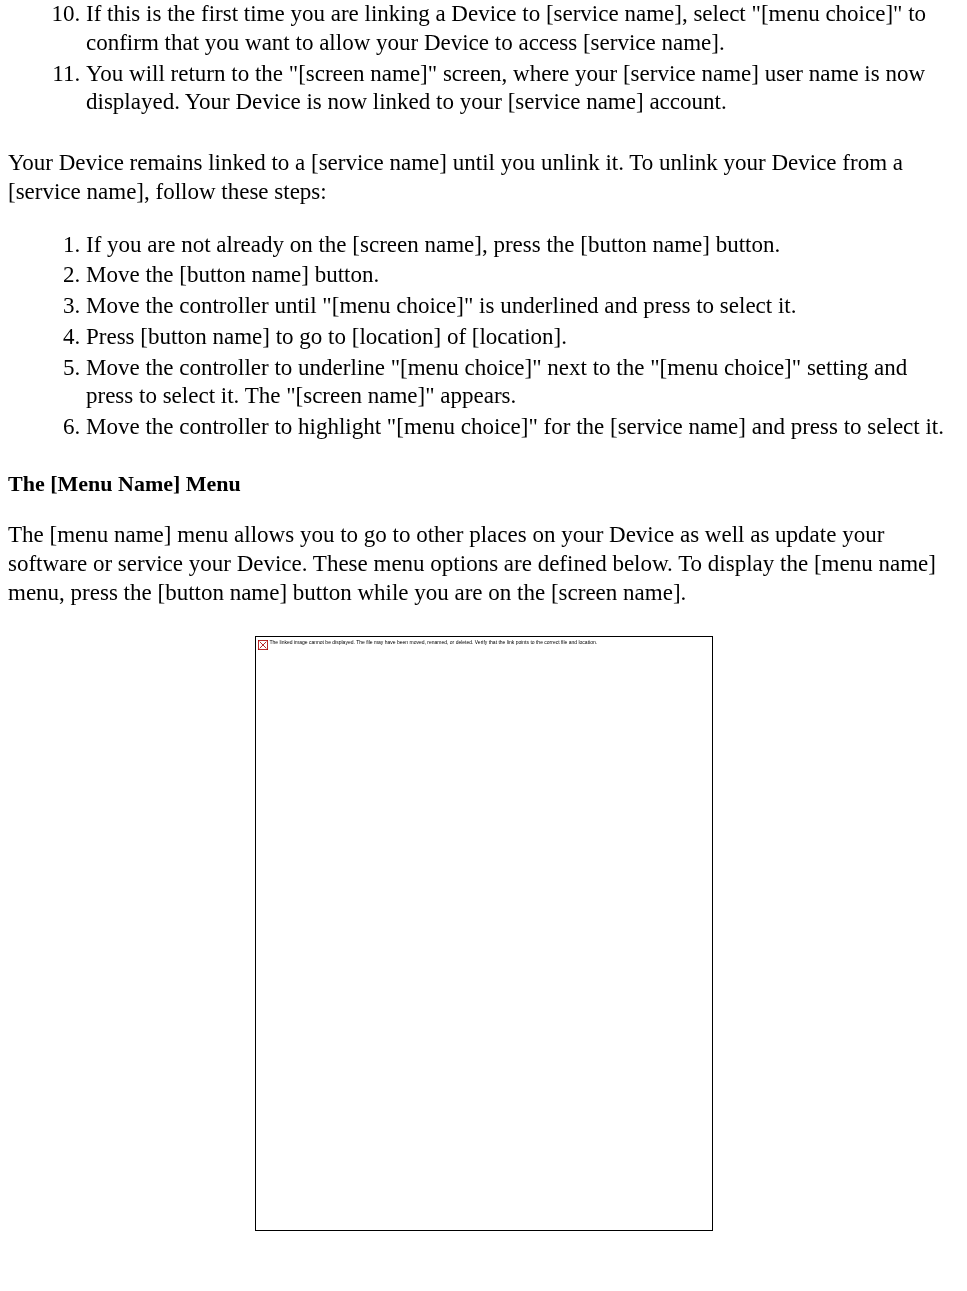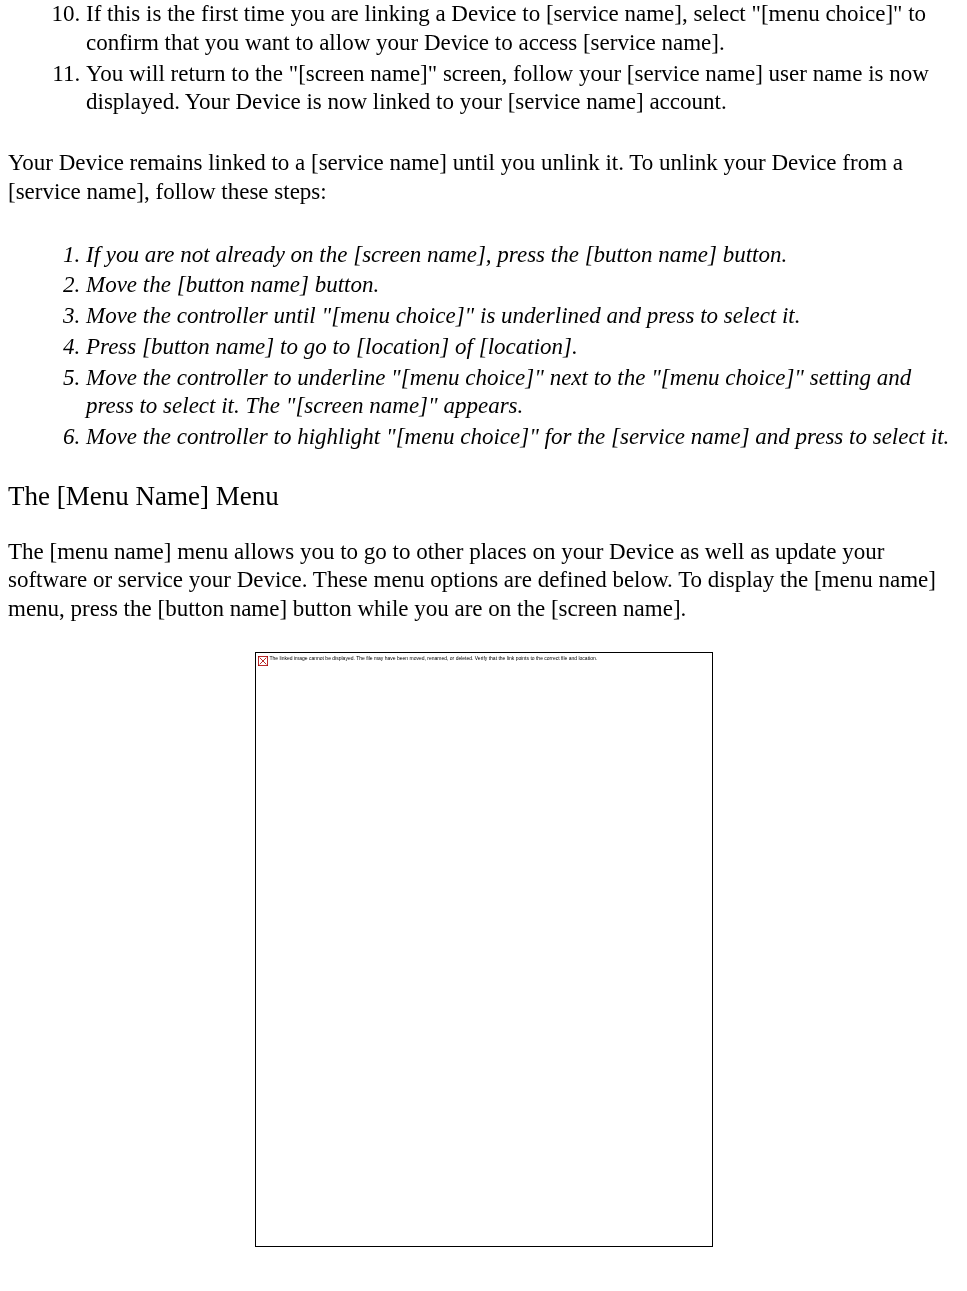--- a/index.html
+++ b/index.html
@@ -19,35 +19,34 @@
     ol.continued {
       padding-left: 78px;
       margin-bottom: 32px;
     }
     ol.continued li {
       padding-left: 0;
       margin-bottom: 2px;
     }
     ol.steps {
       padding-left: 78px;
-      margin-top: 34px;
+      margin-top: 24px;
       margin-bottom: 24px;
-      font-style: italic;
     }
     ol.steps li {
       padding-left: 0;
       margin-bottom: 2px;
     }
     p.body {
       margin-top: 14px;
       margin-bottom: 0;
     }
     h2.section-heading {
-      font-size: 27px;
-      font-weight: normal;
+      font-size: 22px;
+      font-weight: bold;
       margin-top: 28px;
       margin-bottom: 24px;
     }
     .image-frame {
       width: 458px;
       height: 595px;
       border: 1px solid #000;
       margin: 28px auto 0 auto;
       position: relative;
     }
@@ -71,21 +70,21 @@
       font-size: 5px;
       line-height: 1.2;
       color: #000;
     }
   </style>
 </head>
 <body>
 
 <ol class="continued" start="10">
   <li>If this is the first time you are linking a Device to [service name], select "[menu choice]" to confirm that you want to allow your Device to access [service name].</li>
-  <li>You will return to the "[screen name]" screen, follow your [service name] user name is now displayed. Your Device is now linked to your [service name] account.</li>
+  <li>You will return to the "[screen name]" screen, where your [service name] user name is now displayed. Your Device is now linked to your [service name] account.</li>
 </ol>
 
 <p class="body">Your Device remains linked to a [service name] until you unlink it. To unlink your Device from a [service name], follow these steps:</p>
 
 <ol class="steps" start="1">
   <li>If you are not already on the [screen name], press the [button name] button.</li>
   <li>Move the [button name] button.</li>
   <li>Move the controller until "[menu choice]" is underlined and press to select it.</li>
   <li>Press [button name] to go to [location] of [location].</li>
   <li>Move the controller to underline "[menu choice]" next to the "[menu choice]" setting and press to select it. The "[screen name]" appears.</li>

